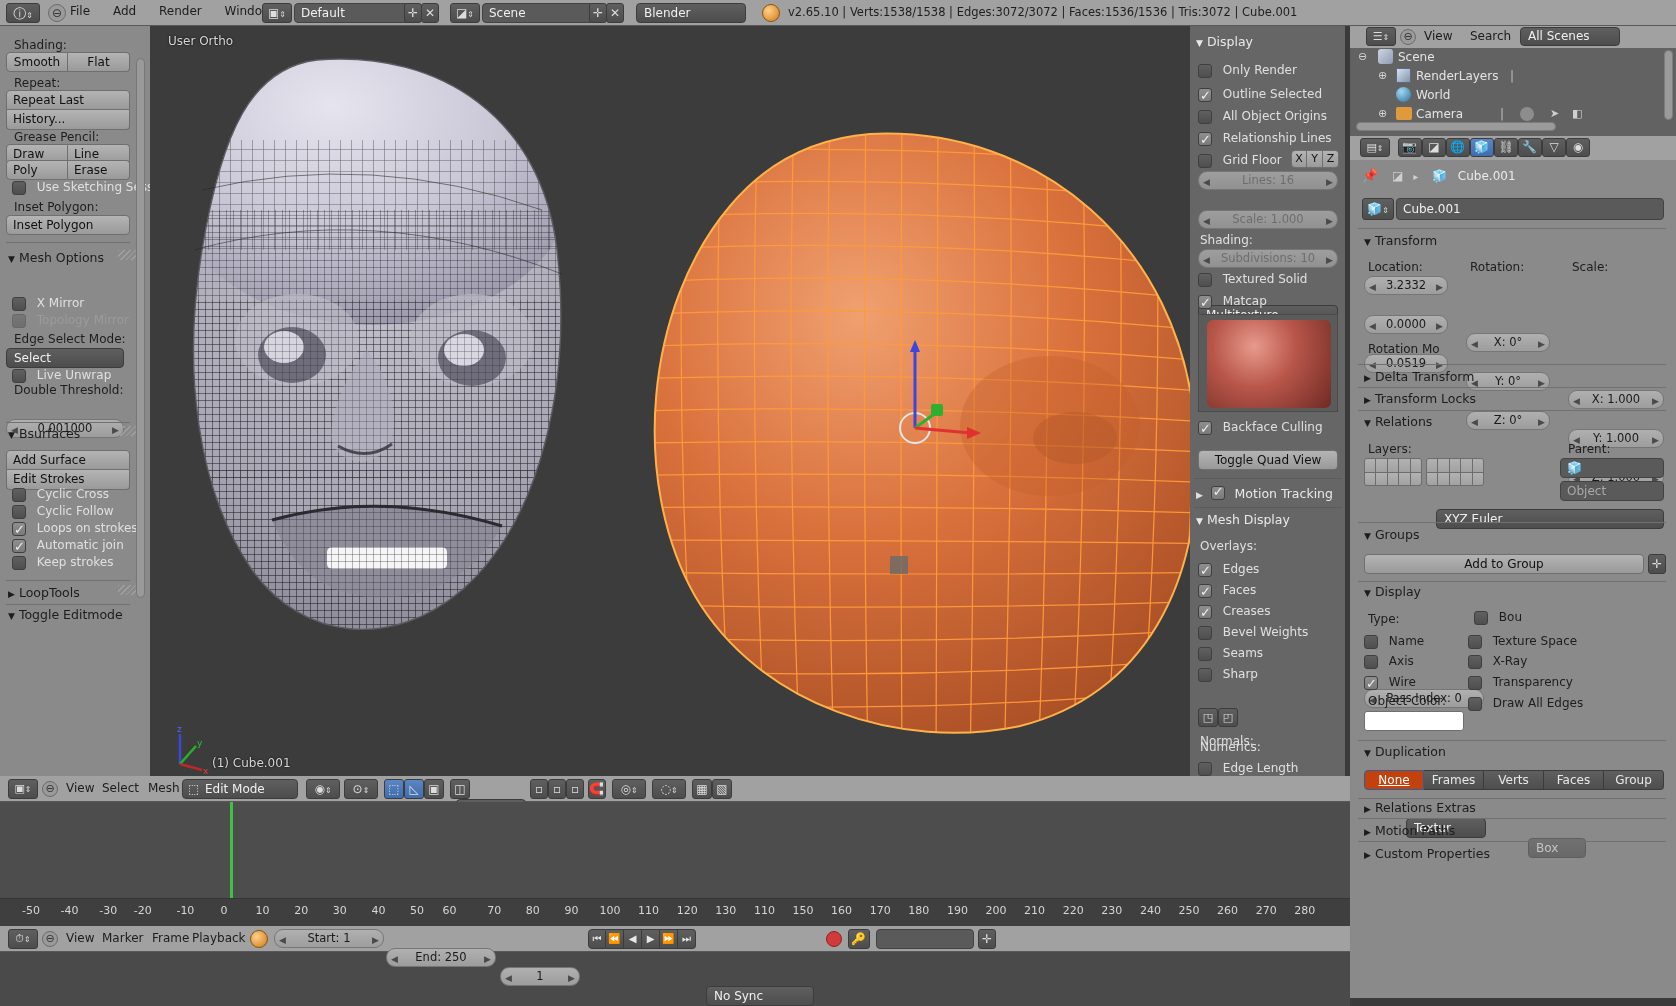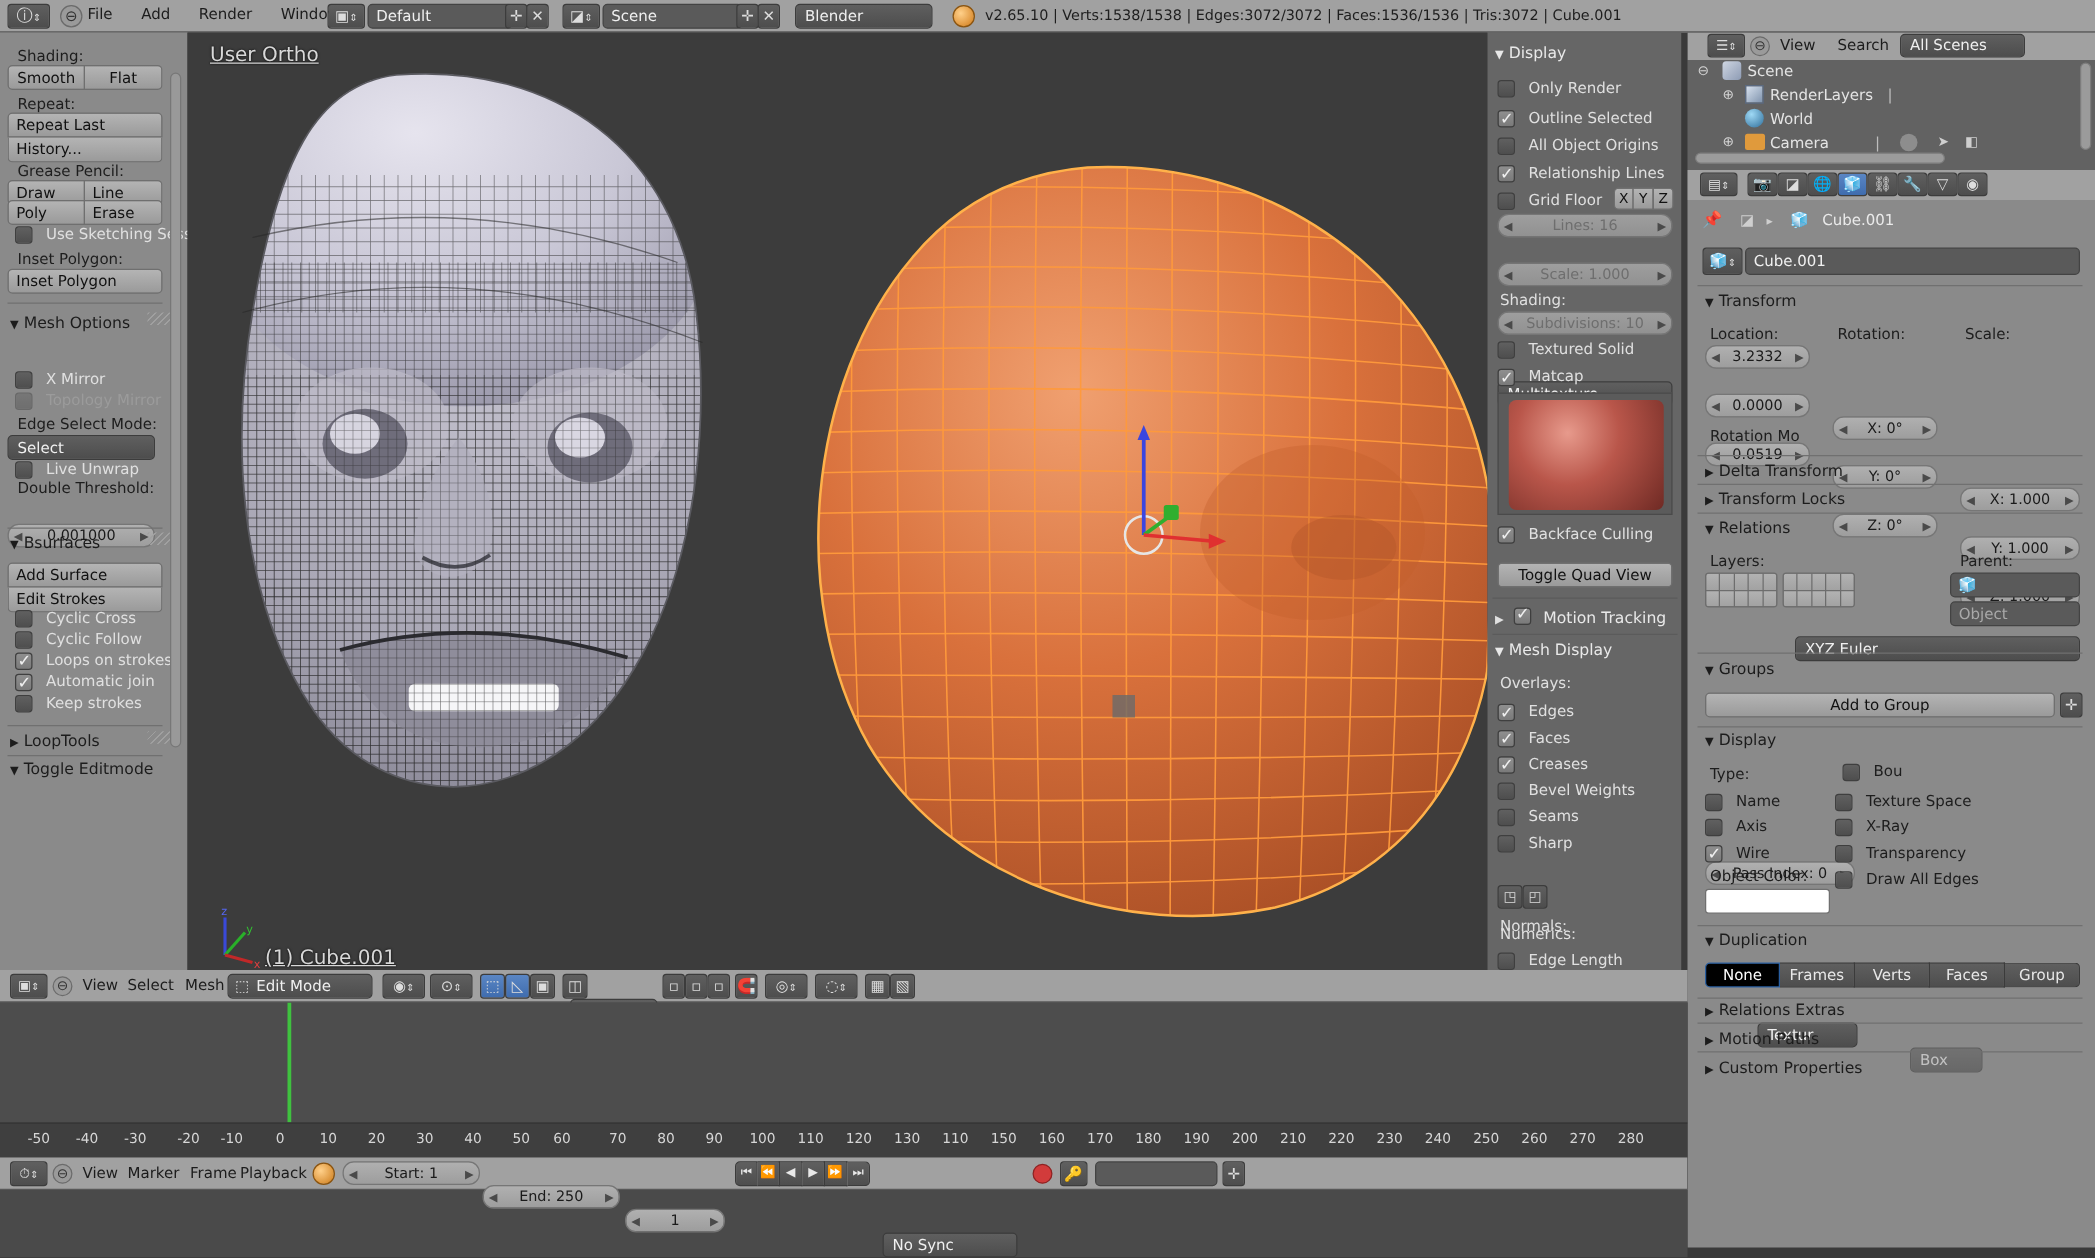--- a/index.html
+++ b/index.html
@@ -20,21 +20,21 @@
   .btn{
     background:linear-gradient(#b4b4b4,#9a9a9a);
     border:1px solid #6f6f6f; border-radius:4px;
     color:#111; font-size:12px; line-height:18px; height:20px;
     text-align:center; padding:0 6px; white-space:nowrap; overflow:hidden;
   }
   .btn.dark{
     background:linear-gradient(#5f5f5f,#4e4e4e);
     color:#e8e8e8; border:1px solid #3b3b3b;
   }
-  .btn.blue{ background:#000000; color:#fff; border-color:#2a5fa0; }
+  .btn.blue{ background:#c2410c; color:#fff; border-color:#2a5fa0;text-decoration:underline; }
 
   .fieldnum{
     background:linear-gradient(#b0b0b0,#9d9d9d);
     border:1px solid #767676; border-radius:9px;
     height:19px; line-height:17px; text-align:center;
     color:#1a1a1a; font-size:11.5px; position:relative; overflow:hidden;
   }
   .fieldnum .ar{ position:absolute; top:2px; font-size:9px; color:#4a4a4a; }
   .fieldnum .arL{ left:4px; } .fieldnum .arR{ right:4px; }
   .fieldnum.dim{ color:#6e6e6e; background:linear-gradient(#9e9e9e,#919191); }
@@ -65,21 +65,21 @@
   .tri{ font-size:9px; margin-right:4px; }
   .lbl{ font-size:12px; }
   .lblD{ font-size:12px; color:#1d1d1d; }
   .sep{ background:#707070; height:1px; }
   .sepL{ background:#5b5b5b; height:1px; }
   .grip{ position:absolute; right:3px; top:4px; width:20px; height:10px;
          background:repeating-linear-gradient(-45deg,#a0a0a0 0 1px,transparent 1px 4px); }
 
   
   #viewport{ background:#3c3c3c; }
-  .vplabel{ color:#d8d8d8; font-size:16px; text-shadow:0 0 2px #000;text-decoration:underline; }
+  .vplabel{ color:#d8d8d8; font-size:12px; text-shadow:0 0 2px #000; }
 
   
   .tl-ticklabel{ font-size:11px; color:#d6d6d6; }
 
   .iconbox{
     background:linear-gradient(#5f5f5f,#4d4d4d); border:1px solid #3c3c3c;
     border-radius:3px; display:inline-block; text-align:center; color:#ddd;
   }
   .iconbox.on{ background:linear-gradient(#5a86c4,#3f6cae); }
 
@@ -762,21 +762,21 @@
 <div class="abs" style="left:0;top:802px;width:1350px;height:204px;background:#4a4a4a;overflow:hidden;">
 
   <div class="abs" style="left:0;top:0;width:1350px;height:96px;background:#4d4d4d;"></div>
   <div class="abs" style="left:230px;top:0;width:3px;height:96px;background:#3fc23f;"></div>
 
   <div class="abs" style="left:0;top:96px;width:1350px;height:28px;background:#3f3f3f;border-top:1px solid #353535;">
     <div id="tickwrap" style="position:relative;width:1350px;height:28px;">
         <div class="tl-ticklabel" style="position: absolute; top: 5px; left: 18px; width: 26px; text-align: center;">-50</div>
         <div class="tl-ticklabel" style="position: absolute; top: 5px; left: 56.6px; width: 26px; text-align: center;">-40</div>
         <div class="tl-ticklabel" style="position: absolute; top: 5px; left: 95.2px; width: 26px; text-align: center;">-30</div>
-        <div class="tl-ticklabel" style="position: absolute; top: 5px; left: 133.8px; width: 26px; text-align: right;">-20</div>
+        <div class="tl-ticklabel" style="position: absolute; top: 5px; left: 133.8px; width: 26px; text-align: left;">-20</div>
         <div class="tl-ticklabel" style="position: absolute; top: 5px; left: 172.4px; width: 26px; text-align: center;">-10</div>
         <div class="tl-ticklabel" style="position: absolute; top: 5px; left: 211px; width: 26px; text-align: center;">0</div>
         <div class="tl-ticklabel" style="position: absolute; top: 5px; left: 249.6px; width: 26px; text-align: center;">10</div>
         <div class="tl-ticklabel" style="position: absolute; top: 5px; left: 288.2px; width: 26px; text-align: center;">20</div>
         <div class="tl-ticklabel" style="position: absolute; top: 5px; left: 326.8px; width: 26px; text-align: center;">30</div>
         <div class="tl-ticklabel" style="position: absolute; top: 5px; left: 365.4px; width: 26px; text-align: center;">40</div>
         <div class="tl-ticklabel" style="position: absolute; top: 5px; left: 404px; width: 26px; text-align: center;">50</div>
         <div class="tl-ticklabel" style="position: absolute; top: 5px; left: 442.6px; width: 26px; text-align: left;">60</div>
         <div class="tl-ticklabel" style="position: absolute; top: 5px; left: 481.2px; width: 26px; text-align: center;">70</div>
         <div class="tl-ticklabel" style="position: absolute; top: 5px; left: 519.8px; width: 26px; text-align: center;">80</div>

